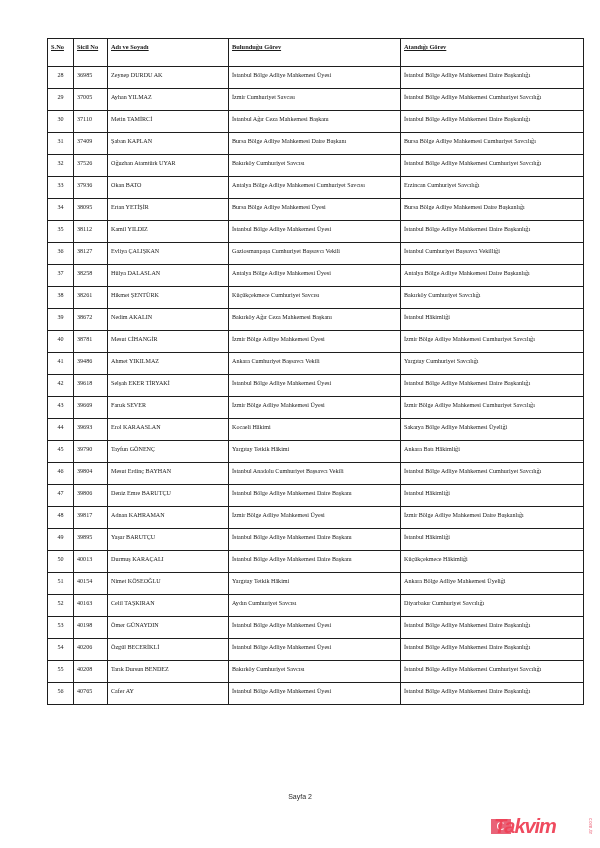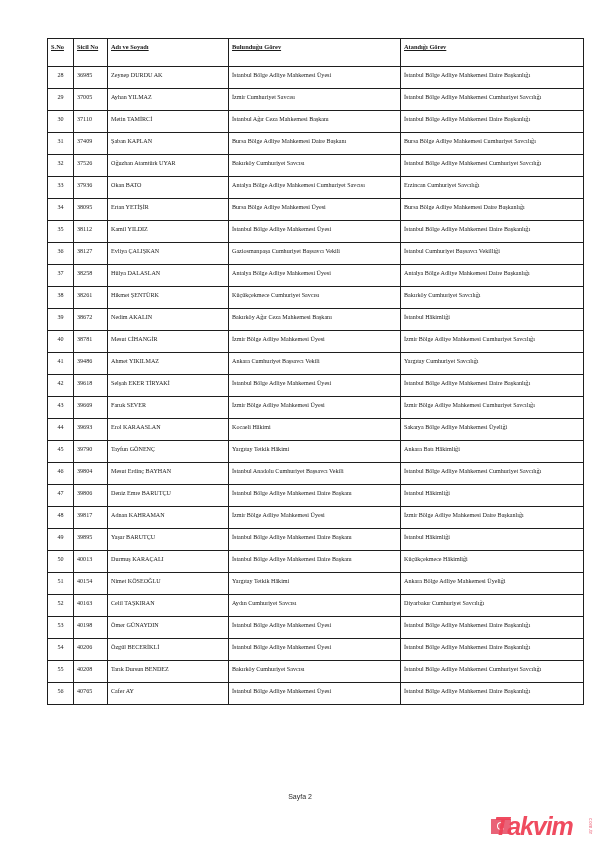--- a/index.html
+++ b/index.html
@@ -111,21 +111,21 @@
     border: 1.6px solid #ffffff;
     border-radius: 50%;
     box-sizing: border-box;
     border-right-color: transparent;
   }
   .wm-text {
     position: absolute;
     left: 5px;
     top: 2px;
     font-family: "Liberation Sans", "DejaVu Sans", sans-serif;
-    font-size: 25px;
+    font-size: 20px;
     font-weight: bold;
     font-style: italic;
     letter-spacing: -1.1px;
     color: #ef4257;
     line-height: 24px;
     opacity: 0.95;
   }
   .wm-sub {
     position: absolute;
     right: 0px;

